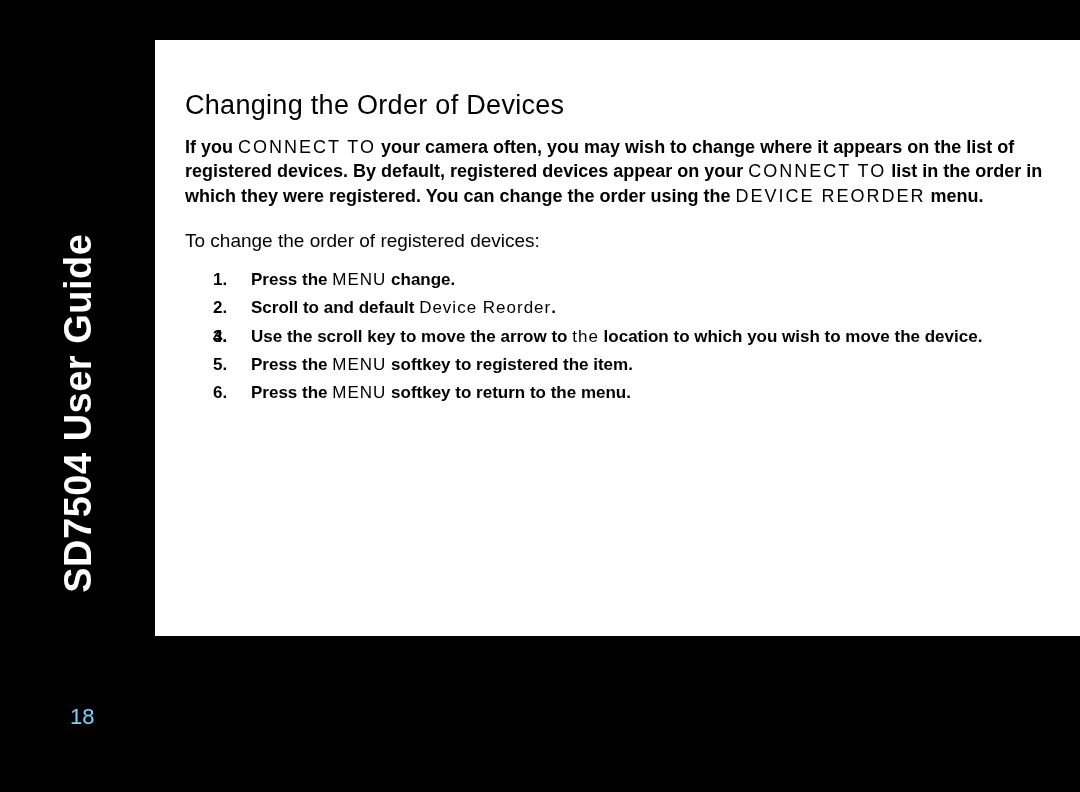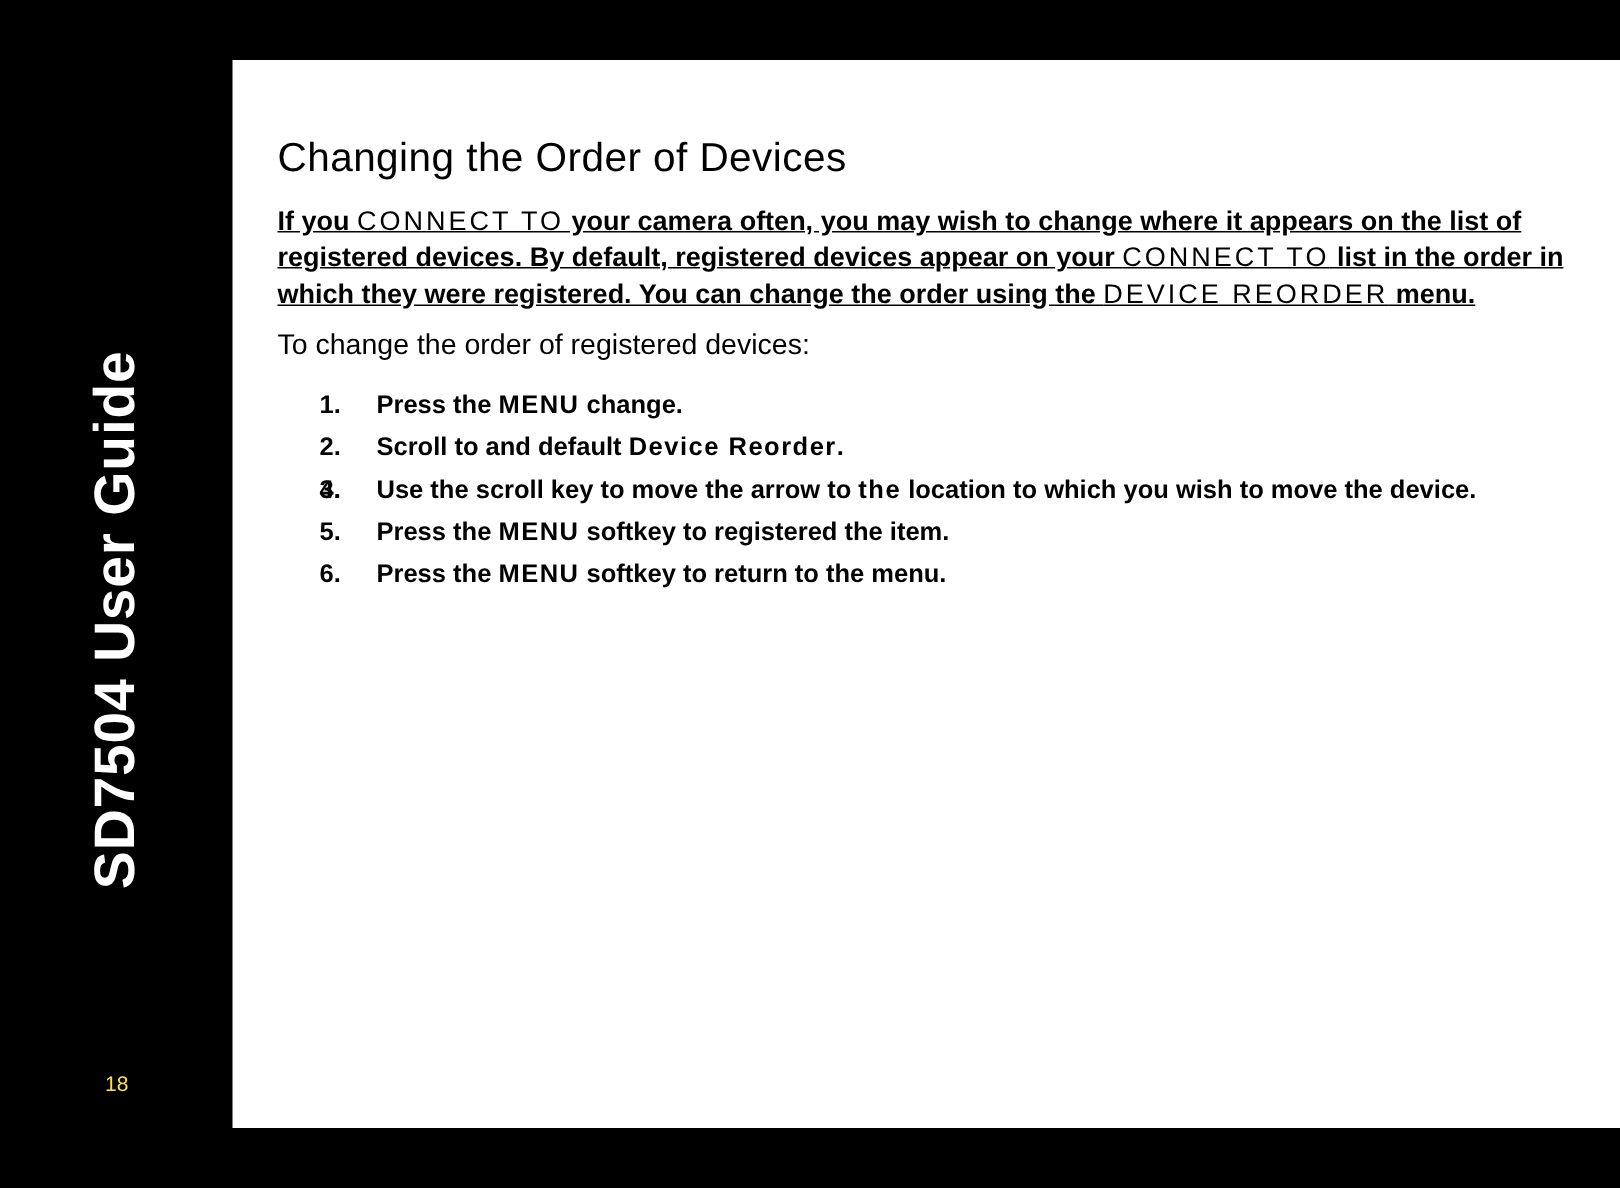--- a/index.html
+++ b/index.html
@@ -27,44 +27,43 @@
     color: #fff;
     font-weight: 700;
     font-size: 38px;
     white-space: nowrap;
     letter-spacing: 0.5px;
   }
   .page-number {
     position: absolute;
     left: 70px;
     bottom: 62px;
-    color: #fde047;
-    font-size: 14px;
+    color: #7dd3fc;
+    font-size: 22px;
   }
   .page {
     position: absolute;
     left: 155px;
     top: 40px;
     width: 925px;
-    height: 712px;
+    height: 596px;
     background: #fff;
     padding: 50px 0 0 30px;
   }
   .section-heading {
     font-size: 27px;
     font-weight: 400;
     margin-bottom: 14px;
     letter-spacing: 0.3px;
   }
   .intro {
     font-size: 18px;
     font-weight: 700;
     line-height: 1.35;
-    margin-bottom: 12px;
-    text-decoration: underline;
+    margin-bottom: 22px;
   }
   .intro .nonbold {
     font-weight: 400;
     letter-spacing: 2px;
   }
   .lead {
     font-size: 19px;
     font-weight: 400;
     margin-bottom: 15px;
   }
@@ -80,21 +79,21 @@
     margin-bottom: 2px;
     padding-left: 20px;
   }
   ol.steps li .num {
     position: absolute;
     left: -18px;
     top: 0;
     font-weight: 700;
   }
   ol.steps li .lt {
-    font-weight: 700;
+    font-weight: 400;
     letter-spacing: 1px;
   }
 </style>
 </head>
 <body>
 
 <div class="sidebar">
   <div class="sidebar-text">SD7504 User Guide</div>
   <div class="page-number">18</div>
 </div>

